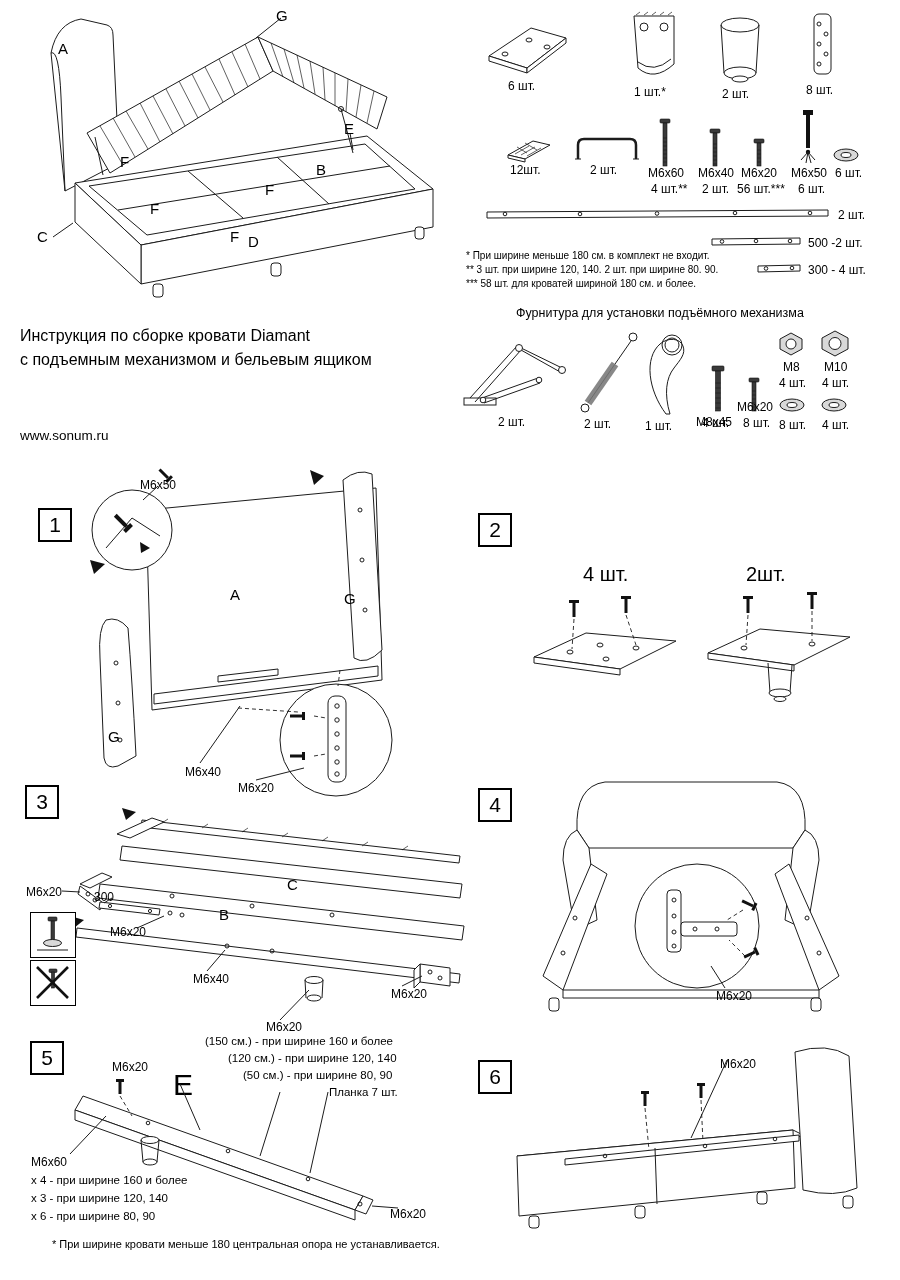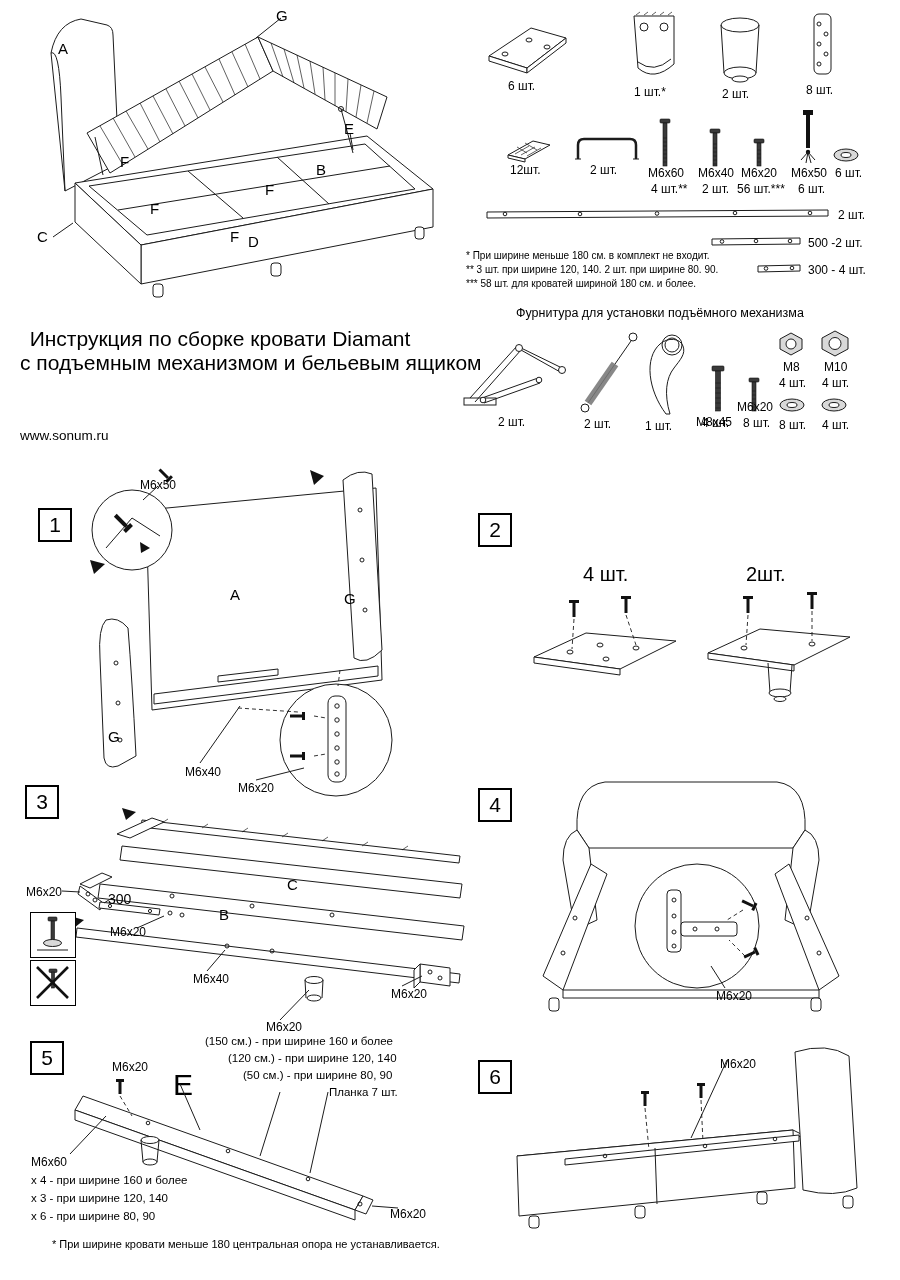--- a/index.html
+++ b/index.html
@@ -5,21 +5,21 @@
   * {margin:0;padding:0;box-sizing:border-box}
   html,body {width:900px;height:1280px;background:#fff;position:relative;
              font-family:"Liberation Sans",sans-serif;color:#000;overflow:hidden}
   .abs {position:absolute}
   .lbl {position:absolute;white-space:nowrap;font-size:12px;line-height:1.15;color:#000}
   .note {font-size:10px}
   .n11 {font-size:11.5px}
   .letter {font-size:15px}
   .big {font-size:20px}
   .ebig {font-size:30px}
-  .title {font-size:21px;text-align:center;width:400px}
+  .title {font-size:16px;width:400px}
   .site {font-size:13.5px;text-align:left;width:400px}
   .stepnum {position:absolute;width:34px;height:34px;border:2px solid #000;
             display:flex;align-items:center;justify-content:center;font-size:21px}
   .iconbox {position:absolute;width:46px;height:46px;border:1.5px solid #000;background:#fff}
   svg.abs {overflow:visible}
   .s  {stroke:#1c1c1c;fill:none;stroke-width:1}
   .sw {stroke:#1c1c1c;fill:#fff;stroke-width:1}
   .sg {stroke:#1c1c1c;fill:#d9d9d9;stroke-width:1}
   .sd {stroke:#111;fill:#3a3a3a;stroke-width:0.6}
   .bk {fill:#111;stroke:none}
@@ -407,21 +407,21 @@
   </svg>
 </div>
 <div class="iconbox" style="left:30px;top:960px">
   <svg width="43" height="43" viewBox="0 0 43 43">
     <rect class="sd" x="18" y="8" width="8" height="3.5" rx="1"></rect>
       <rect class="sd" x="20.5" y="11" width="3" height="16"></rect>
     <path d="M6,6 L37,37 M37,6 L6,37" stroke="#111" stroke-width="2.6" fill="none"></path>
   </svg>
 </div>
 <div class="lbl" style="left:26px;top:886px">М6х20</div>
-<div class="lbl" style="left:108px;top:891px;font-size:14px">300</div>
+<div class="lbl" style="left:94px;top:891px;font-size:12px">300</div>
 <div class="lbl" style="left:110px;top:926px">М6х20</div>
 <div class="lbl letter" style="left:219px;top:906px">B</div>
 <div class="lbl letter" style="left:287px;top:876px">C</div>
 <div class="lbl" style="left:193px;top:973px">М6х40</div>
 <div class="lbl" style="left:391px;top:988px">М6х20</div>
 <div class="lbl" style="left:266px;top:1021px">М6х20</div>
 
 <div class="stepnum" style="left:478px;top:788px">4</div>
 <svg class="abs" style="left:505px;top:768px" width="385" height="265" viewBox="0 0 385 265">
   <path class="sw" d="M72,62 Q70,18 100,14 L272,14 Q302,18 300,62 L288,80 L84,80 Z"></path>

